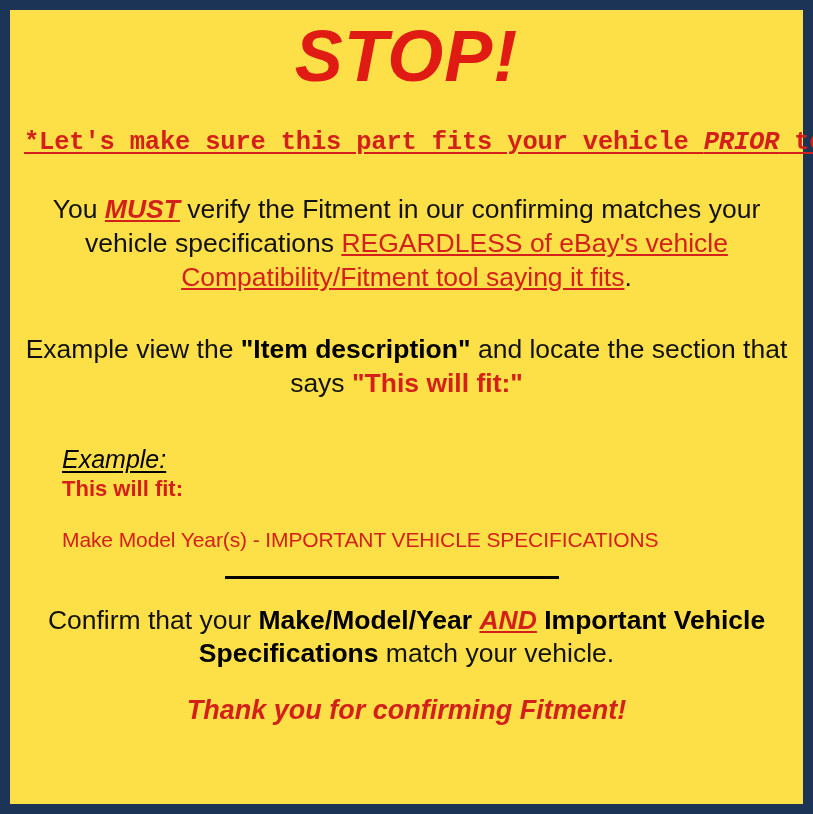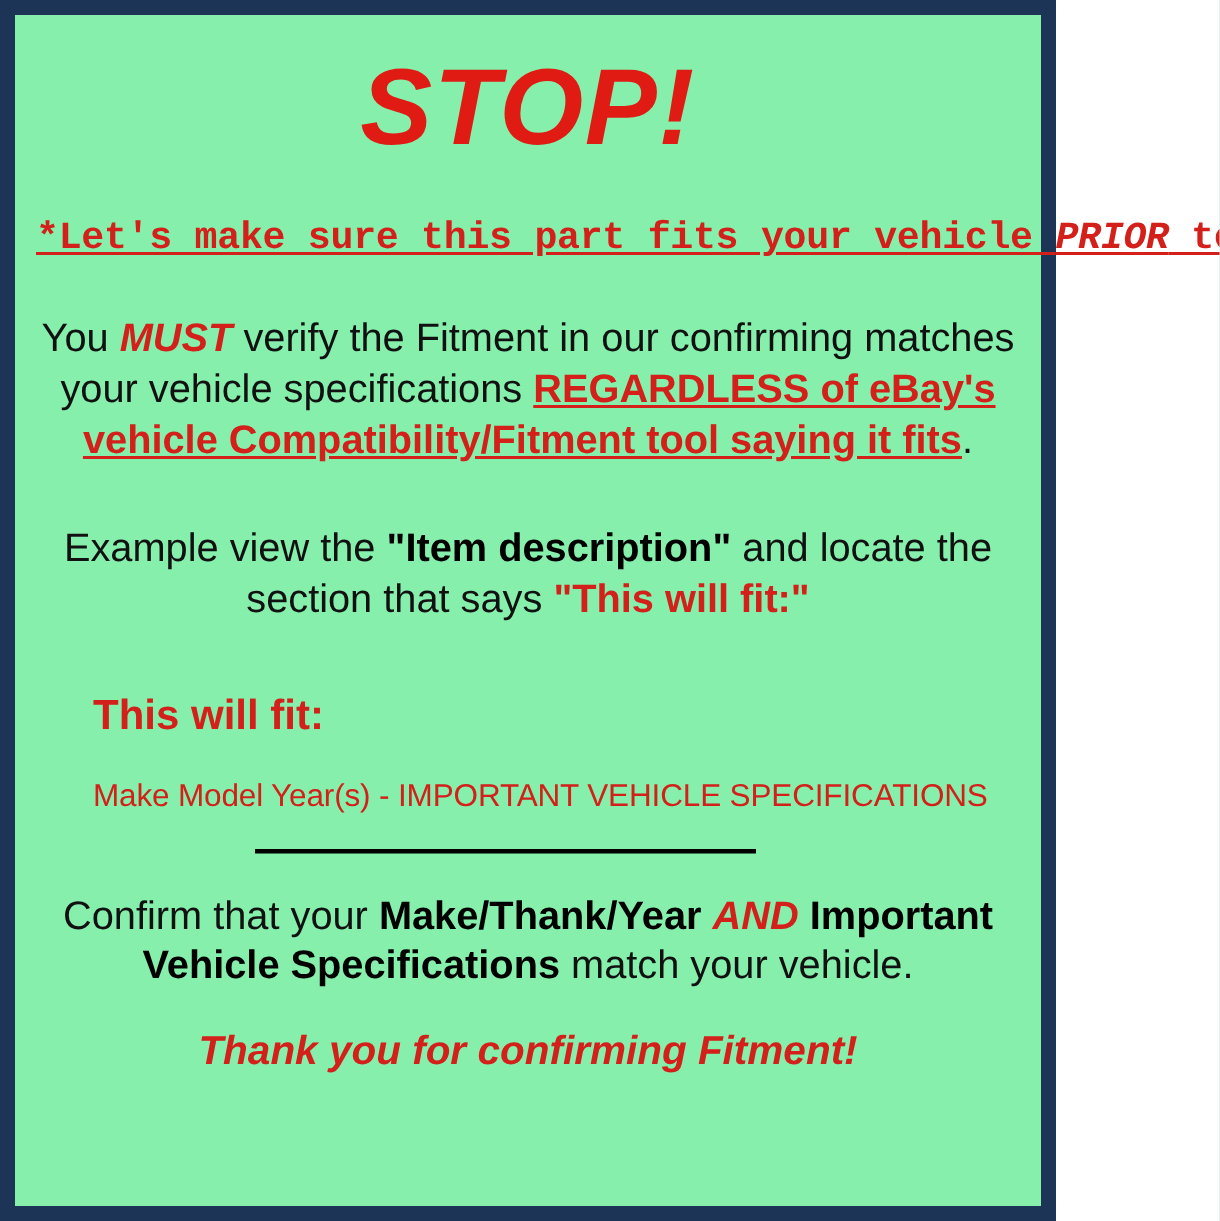--- a/index.html
+++ b/index.html
@@ -9,25 +9,25 @@
   }
   body {
     width: 813px;
     height: 814px;
     overflow: hidden;
     font-family: "Liberation Sans", sans-serif;
   }
 
   #fitment-notice {
     box-sizing: border-box;
-    width: 704px;
+    width: 813px;
     height: 814px;
-    background: #86efac;
+    background: #fde047;
     border: 10px solid #1c3557;
-    padding: 16px 14px;
+    padding: 0 14px;
     text-align: center;
     color: #000000;
   }
 
   .stop-title {
     font-size: 72px;
     font-weight: bold;
     font-style: italic;
     color: #e01b14;
     line-height: 1.0;
@@ -56,25 +56,26 @@
     margin: 0;
   }
 
   .block-must { margin-top: 36px; }
   .block-please { margin-top: 38px; }
 
   .red-bold-ul-ital {
     color: #d3201a;
     font-weight: bold;
     font-style: italic;
+    text-decoration: underline;
     text-underline-offset: 2px;
   }
   .red-bold-ul {
     color: #d3201a;
-    font-weight: bold;
+    font-weight: normal;
     text-decoration: underline;
     text-underline-offset: 2px;
     margin-top: 12px;
   }
   .blk-bold { font-weight: bold; color: #000000; }
   .red-bold { color: #d3201a; font-weight: bold; }
 
   .example-wrap {
     margin-top: 44px;
     text-align: left;
@@ -82,21 +83,21 @@
   }
   .example-label {
     font-size: 25px;
     font-style: italic;
     color: #000000;
     text-decoration: underline;
     text-underline-offset: 3px;
     display: inline-block;
   }
   .example-fit {
-    font-size: 28px;
+    font-size: 22px;
     font-weight: bold;
     color: #d3201a;
     margin-top: 2px;
   }
   .example-spec {
     font-size: 21px;
     font-weight: normal;
     color: #d3201a;
     margin-top: 26px;
     letter-spacing: -0.1px;
@@ -133,26 +134,27 @@
 
   <div class="stop-title">STOP!</div>
 
   <div class="tagline"><span>*Let's make sure this part fits your vehicle </span><span class="ital">PRIOR</span><span> to purchasing*</span></div>
 
   <div class="para block-must"><span>You </span><span class="red-bold-ul-ital">MUST</span><span> verify the Fitment in our confirming matches your vehicle specifications </span><span class="red-bold-ul">REGARDLESS of eBay's vehicle Compatibility/Fitment tool saying it fits</span><span>.</span></div>
 
   <div class="para block-please"><span>Example view the </span><span class="blk-bold">"Item description"</span><span> and locate the section that says </span><span class="red-bold">"This will fit:"</span></div>
 
   <div class="example-wrap">
+    <div><span class="example-label">Example:</span></div>
     <div class="example-fit">This will fit:</div>
     <div class="example-spec">Make Model Year(s) - IMPORTANT VEHICLE SPECIFICATIONS</div>
   </div>
 
   <div class="divider-row">
     <span class="divider-rule"></span>
   </div>
 
-  <div class="para block-confirm"><span>Confirm that your </span><span class="blk-bold">Make/Thank/Year</span><span>&nbsp;</span><span class="red-bold-ul-ital">AND</span><span>&nbsp;</span><span class="blk-bold">Important Vehicle Specifications</span><span> match your vehicle.</span></div>
+  <div class="para block-confirm"><span>Confirm that your </span><span class="blk-bold">Make/Model/Year</span><span>&nbsp;</span><span class="red-bold-ul-ital">AND</span><span>&nbsp;</span><span class="blk-bold">Important Vehicle Specifications</span><span> match your vehicle.</span></div>
 
 
   <div class="thanks">Thank you for confirming Fitment!</div>
 
 </div>
 
 </body></html>

